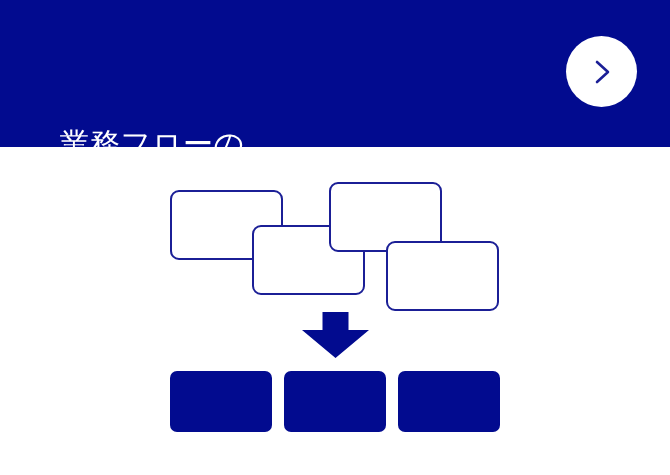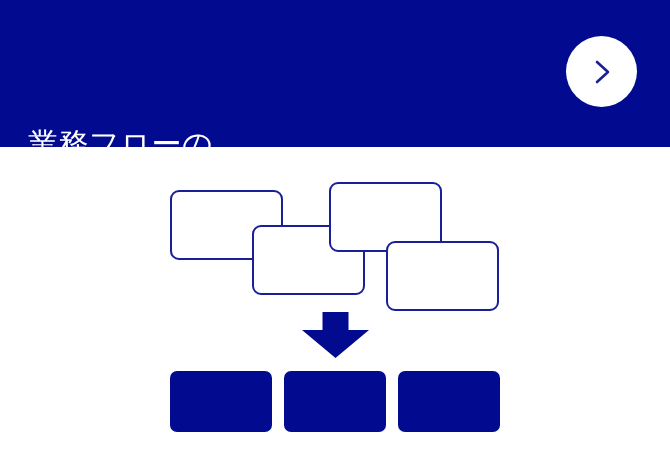--- a/index.html
+++ b/index.html
@@ -37,20 +37,21 @@
     top: 26px;
     color: #ffffff;
     font-size: 30px;
     line-height: 47px;
     font-weight: 400;
     letter-spacing: 0.5px;
     white-space: pre;
   }
   .title-line {
     display: block;
+    text-align: center;
   }
   #next-button {
     position: absolute;
     left: 566px;
     top: 36px;
     width: 71px;
     height: 71px;
     border-radius: 50%;
     background: #ffffff;
     cursor: pointer;

